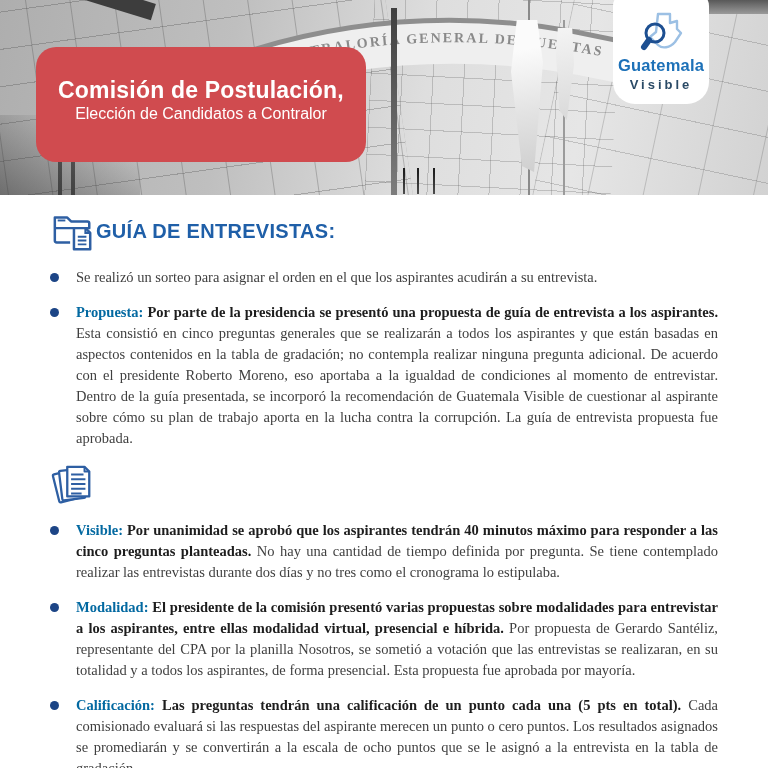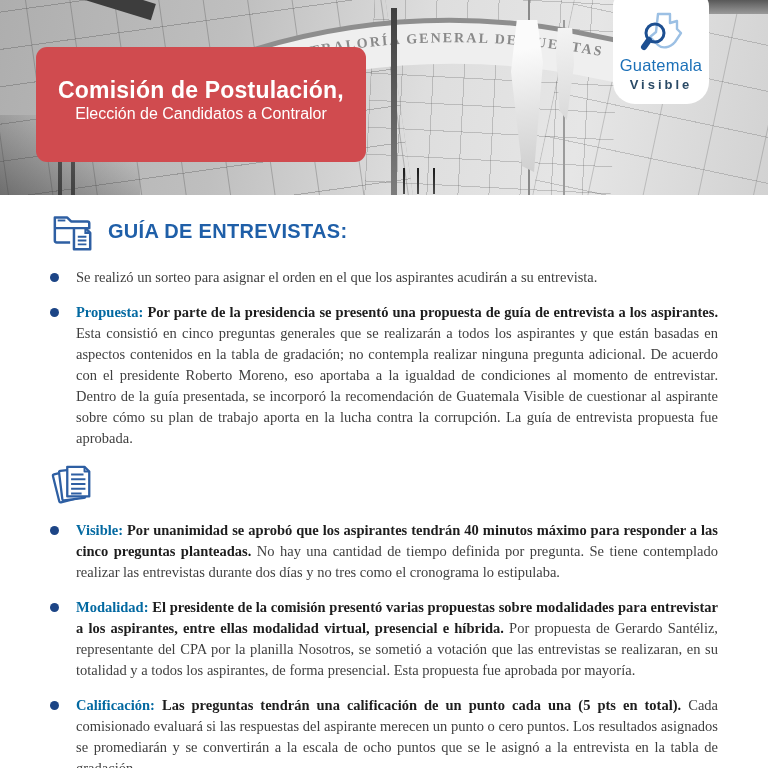--- a/index.html
+++ b/index.html
@@ -53,39 +53,39 @@
   .antenna { position:absolute; width:2px; height:26px; top:168px;
     background:linear-gradient(to bottom,#1e1e1e 0 4px,#4d4d4d); }
   .antenna.a1 { left:403px; } .antenna.a2 { left:417px; } .antenna.a3 { left:433px; }
   .lpole { position:absolute; width:4px; top:92px; height:103px;
     background:linear-gradient(to bottom,#6b6b6b,#474747); }
   .lpole.p1 { left:58px; } .lpole.p2 { left:71px; height:96px; top:99px; }
 
   
   .red-box {
     position:absolute; left:36px; top:47px; width:330px; height:115px;
-    background:#d04b4f; border-radius:11px; color:#ffffff; text-align:center;
+    background:#d04b4f; border-radius:20px; color:#ffffff; text-align:center;
     display:flex; flex-direction:column; justify-content:center; padding:6px 14px 14px;
   }
   .red-title { font-size:23px; font-weight:bold; line-height:1.25; letter-spacing:.2px; }
   .red-sub  { font-size:16px; font-weight:normal; line-height:1.3; }
 
   
   .logo-card {
     position:absolute; left:613px; top:-8px; width:96px; height:112px;
     background:#ffffff; border-radius:14px 14px 22px 22px;
     display:flex; flex-direction:column; align-items:center; justify-content:flex-end;
     padding-bottom:12px;
   }
-  .logo-name { font-size:16.5px; font-weight:normal; letter-spacing:.2px; }
+  .logo-name { font-size:16.5px; font-weight:bold; letter-spacing:.2px; }
   .logo-tagline { font-size:13px; letter-spacing:3px; margin-top:2px; font-weight:bold; }
 
   
   .content { position:absolute; left:0; top:195px; width:768px; padding:10px 50px 0 50px; }
-  .sec-head { display:flex; align-items:center; gap:12px; margin:4px 0 6px 0; }
+  .sec-head { display:flex; align-items:center; gap:0; margin:4px 0 6px 0; }
   .sec-head h2 { margin:0; font-size:20px; color:#1f5fa8; letter-spacing:.3px; }
   ul.bullets { list-style:none; margin:0 0 2px 0; padding:0; }
   ul.bullets li { display:flex; gap:17px; margin:14px 0 13px 0;font-family:Liberation Serif, serif; }
   .dot { flex:none; width:9px; height:9px; border-radius:50%; background:#1c4586; margin-top:6px; }
   ul.bullets p { margin:0; font-size:14.5px; line-height:21px; color:#3f3f3f; text-align:justify; }
   .lbl { color:#0369a1; font-weight:bold; }
   .bld { color:#1d1d1d; font-weight:bold; }
 </style>
 </head>
 <body>

